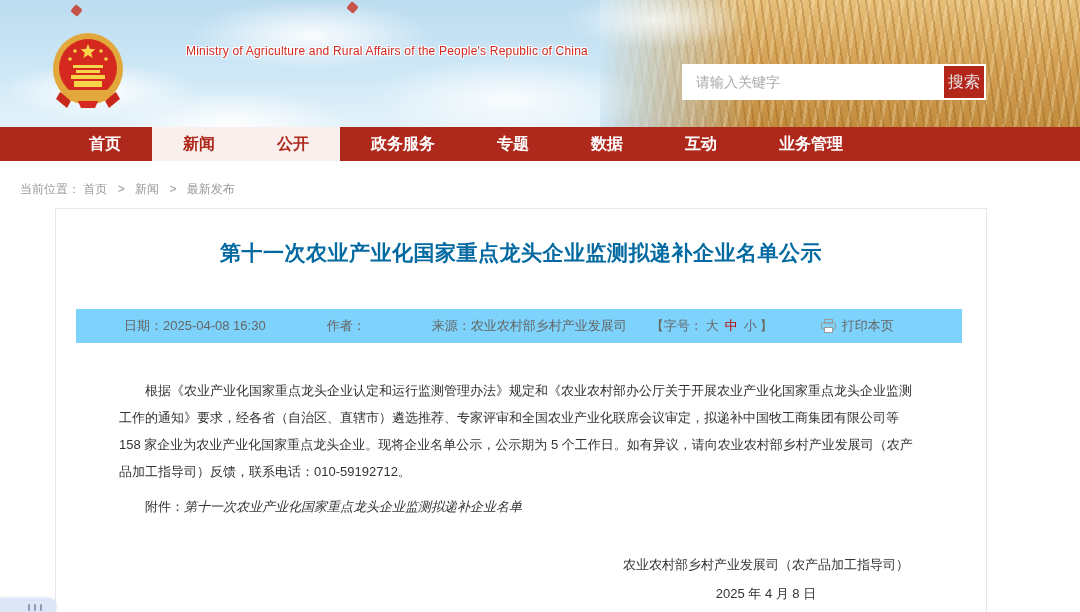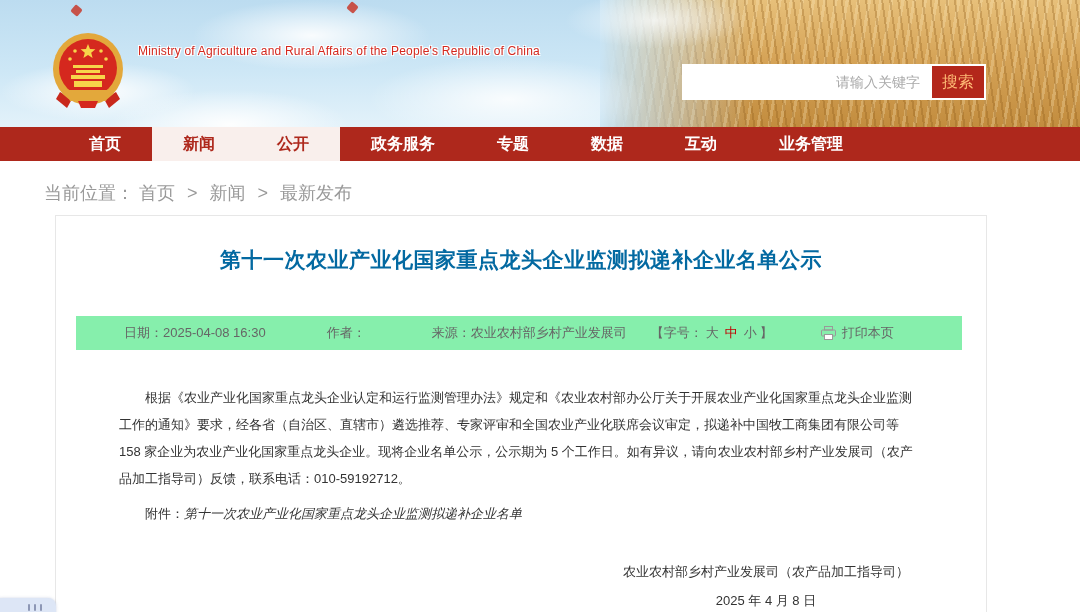--- a/index.html
+++ b/index.html
@@ -27,42 +27,42 @@
   .sky-deco { position:absolute; width:9px; height:9px; background:#c8392b; border-radius:2px; transform:rotate(40deg); opacity:.85; }
   .sky-deco.d1 { left:72px; top:6px; }
   .sky-deco.d2 { left:348px; top:3px; }
 
   .brand { position:absolute; left:50px; top:30px; display:flex; align-items:flex-start; }
   .brand-emblem { margin-right:12px; }
   .brand-text { padding-top:8px; }
   .site-name { font-size:33px; font-weight:bold; color:#d5281e; letter-spacing:2px;
     text-shadow:-2px -2px 0 #fff, 2px -2px 0 #fff, -2px 2px 0 #fff, 2px 2px 0 #fff, 0 2px 0 #fff, 2px 0 0 #fff, 0 -2px 0 #fff, -2px 0 0 #fff; }
   .site-name-en { margin-top:6px; font-size:12px; color:#d5281e; letter-spacing:.2px;
-    text-shadow:-1px -1px 0 #fff, 1px -1px 0 #fff, -1px 1px 0 #fff, 1px 1px 0 #fff; }
+    text-shadow:-1px -1px 0 #fff, 1px -1px 0 #fff, -1px 1px 0 #fff, 1px 1px 0 #fff;margin-left:48px; }
 
   .search-bar { position:absolute; left:682px; top:64px; width:304px; height:36px; border:2px solid #fff; display:flex; background:#fff; }
-  .search-input { flex:1; border:none; outline:none; padding:0 12px; font-size:14px; color:#333; font-family:inherit;text-align:right; }
+  .search-input { flex:1; border:none; outline:none; padding:0 12px; font-size:14px; color:#333; font-family:inherit; }
   .search-input::placeholder { color:#a9a9a9; }
-  .search-button { width:52px; border:none; background:#b3271b; color:#fdba74; font-size:16px; font-family:inherit; cursor:pointer; }
+  .search-button { width:40px; border:none; background:#b3271b; color:#e5e5e5; font-size:16px; font-family:inherit; cursor:pointer; }
 
   
   .nav { display:flex; height:34px; background:#ae281c; padding-left:58px; }
   .nav-item { padding:0 31px; line-height:34px; color:#fff; font-size:16px; font-weight:bold; cursor:pointer; white-space:nowrap; }
   .nav-item.active { background:#f9efec; color:#ae281c; }
 
   
-  .breadcrumb { padding:20px 0 10px 44px; font-size:18px; color:#999; }
+  .breadcrumb { padding:20px 0 10px 20px; font-size:12px; color:#999; }
   .breadcrumb a { color:#999; text-decoration:none; cursor:pointer; }
   .breadcrumb .sep { margin:0 7px; }
 
   
   .card { margin-left:55px; width:932px; height:560px; background:#fff; border:1px solid #e7e7e7; }
   .article-title { padding-top:30px; text-align:center; font-size:21px; color:#0369a1; font-weight:bold; letter-spacing:.5px; }
 
-  .meta-bar { display:flex; align-items:center; height:34px; margin:42px 24px 0 20px; background:#86efac; font-size:13px; color:#666; }
+  .meta-bar { display:flex; align-items:center; height:34px; margin:42px 24px 0 20px; background:#7dd3fc; font-size:13px; color:#666; }
   .mg-date { margin-left:48px; }
   .mg-author { margin-left:61px; }
   .mg-source { margin-left:66px; }
   .mg-font { margin-left:24px; }
   .mg-print { margin-left:48px; display:flex; align-items:center; cursor:pointer; }
   .mg-print svg { margin-right:6px; }
   .fs-btn { margin:0 3px; cursor:pointer; }
   .fs-btn.mid { color:#c00000; }
 
   .article-body { margin-top:34px; padding:0 63px; font-size:13px; line-height:27px; color:#333; }

